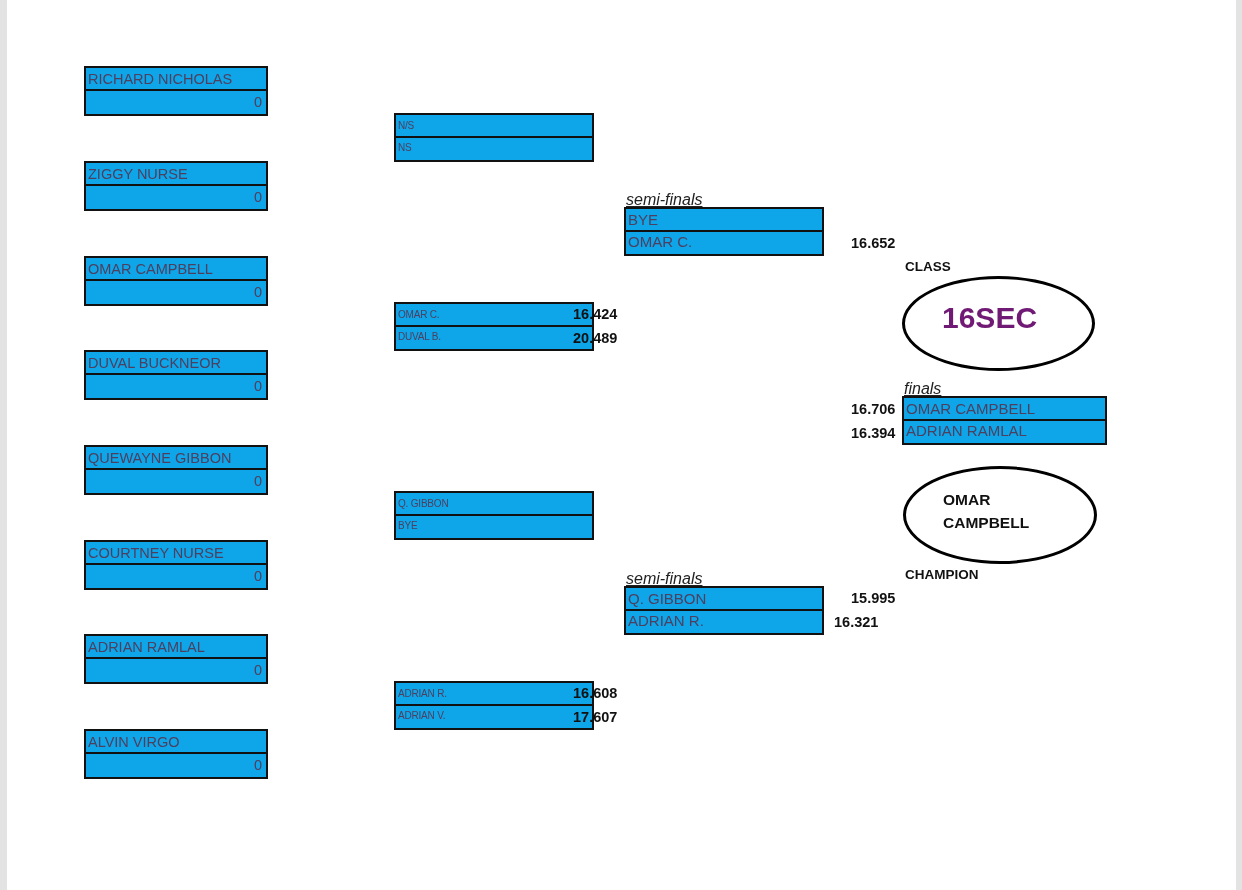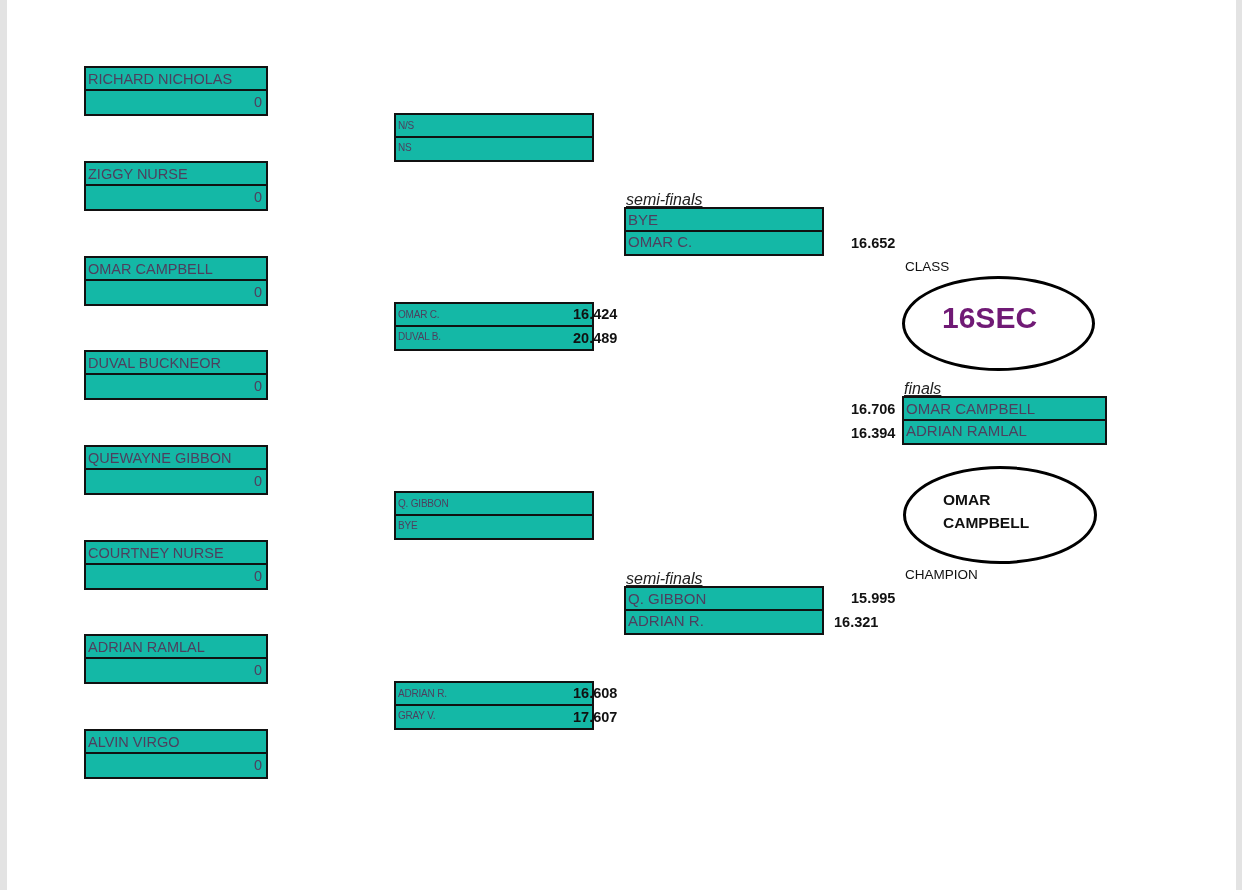--- a/index.html
+++ b/index.html
@@ -4,42 +4,42 @@
 <style>
   html, body { margin:0; padding:0; }
   body {
     width:1242px; height:890px; position:relative; overflow:hidden;
     background:#ffffff;
     font-family:"Liberation Sans", "DejaVu Sans", sans-serif;
   }
   .edge-left { position:absolute; left:0; top:0; width:7px; height:890px; background:#e3e3e3; }
   .edge-right { position:absolute; right:0; top:0; width:6px; height:890px; background:#e3e3e3; }
   .box {
-    position:absolute; background:#14b8a6; border:2px solid #111;
+    position:absolute; background:#0ea5e9; border:2px solid #111;
     box-sizing:border-box;
   }
   .box .row {
     position:absolute; left:0; right:0; box-sizing:border-box;
     color:#4e3f5e; white-space:nowrap; overflow:hidden;
     padding-left:2px; line-height:22px;
   }
   .box .row.top { top:0; height:23px; border-bottom:2px solid #111; }
   .box .row.bot { bottom:0; height:23px; }
   .c1 { left:84px; width:184px; height:50px; }
   .c1 .row { font-size:14.5px; }
   .c1 .row.bot { text-align:right; padding-right:4px; }
   .c2 { left:346px; width:200px; height:49px;margin-left:48px; }
   .c2 .row { font-size:10px; letter-spacing:-0.2px; }
   .semi { left:624px; width:200px; height:49px; }
   .semi .row { font-size:15px; }
   .fin { left:902px; width:205px; height:49px; }
   .fin .row { font-size:15px; }
   .time { position:absolute; font-size:14.5px; color:#111; line-height:18px;font-weight:bold; }
   .label-it { position:absolute; font-size:16px; font-style:italic; color:#222;text-decoration:underline; }
-  .label-b { position:absolute; font-size:13.5px; font-weight:normal; color:#111; }
+  .label-b { position:absolute; font-size:13.5px; font-weight:bold; color:#111; }
   .ellipse {
     position:absolute; border:3px solid #000; border-radius:50%;
     box-sizing:border-box; background:#fff;
   }
   .class-text { position:absolute; font-size:30px; font-weight:bold; color:#701a75; }
   .champ-text { position:absolute; font-size:15.5px; font-weight:bold; color:#111; line-height:23px; }
 </style>
 </head>
 <body>
 
@@ -94,21 +94,21 @@
   <div class="time" style="left:573px; top:305px">16.424</div>
   <div class="time" style="left:573px; top:329px">20.489</div>
 
   <div class="box c2" style="top:491px">
     <div class="row top">Q. GIBBON</div>
     <div class="row bot">BYE</div>
   </div>
 
   <div class="box c2" style="top:681px">
     <div class="row top">ADRIAN R.</div>
-    <div class="row bot">GRAY V.</div>
+    <div class="row bot">ADRIAN V.</div>
   </div>
   <div class="time" style="left:573px; top:684px">16.608</div>
   <div class="time" style="left:573px; top:708px">17.607</div>
 </div>
 
 <div>
   <div class="label-it" style="left:626px; top:191px">semi-finals</div>
   <div class="box semi" style="top:207px">
     <div class="row top">BYE</div>
     <div class="row bot">OMAR C.</div>

